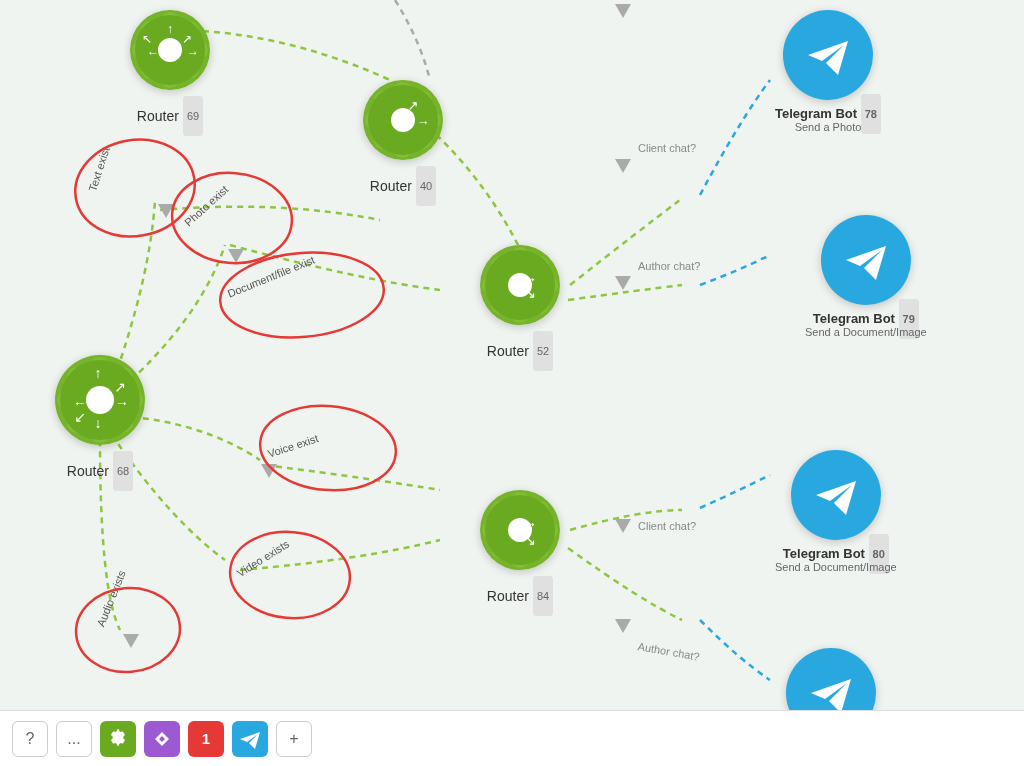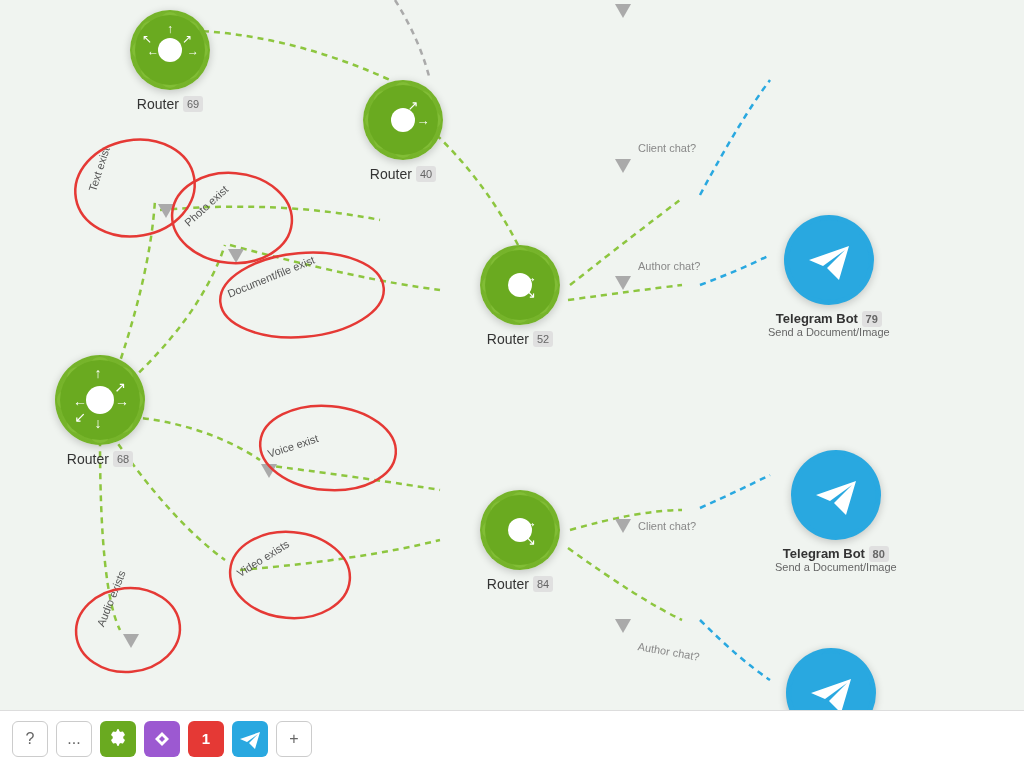--- a/index.html
+++ b/index.html
@@ -67,21 +67,21 @@
       color: #333;
       font-weight: 500;
       display: flex;
       align-items: center;
       gap: 4px;
     }
 
     .node-id {
       background: #e0e0e0;
       border-radius: 3px;
-      padding: 2px 4px;
+      padding: 14px 4px;
       font-size: 11px;
       color: #666;
     }
 
     
     .telegram-icon {
       width: 90px;
       height: 90px;
       border-radius: 50%;
       background: #29a8e0;
@@ -375,22 +375,41 @@
           </svg>
         </div>
       </div>
     </div>
     <div class="router-label">
       <span>Router</span>
       <span class="node-id">84</span>
     </div>
   </div>
 
-
-  <div class="node" style="left:768px; top:215px;">
+  <div class="node" style="left:775px; top:10px;">
+    <div class="telegram-icon">
+      <svg width="90" height="90" viewBox="0 0 90 90" style="position:absolute;">
+        <circle cx="45" cy="13" r="11" fill="rgba(41,168,224,0.4)"></circle>
+        <circle cx="45" cy="77" r="11" fill="rgba(41,168,224,0.4)"></circle>
+        <circle cx="13" cy="45" r="11" fill="rgba(41,168,224,0.4)"></circle>
+        <circle cx="77" cy="45" r="11" fill="rgba(41,168,224,0.4)"></circle>
+      </svg>
+      <div style="position:relative;z-index:1;background:#29a8e0;width:80px;height:80px;border-radius:50%;display:flex;align-items:center;justify-content:center;">
+        <svg width="44" height="44" viewBox="0 0 44 44">
+            <path d="M 2 22 L 42 8 L 32 42 L 20 30 L 38 12 L 16 28 Z" fill="white"></path>
+          </svg>
+      </div>
+    </div>
+    <div class="telegram-label">
+      <span>Telegram Bot</span> <span class="node-id">78</span>
+    </div>
+    <div class="telegram-sublabel">Send a Photo</div>
+  </div>
+
+  <div class="node" style="left:805px; top:215px;">
     <div class="telegram-icon">
       <svg width="90" height="90" viewBox="0 0 90 90" style="position:absolute;">
         <circle cx="45" cy="13" r="11" fill="rgba(41,168,224,0.4)"></circle>
         <circle cx="45" cy="77" r="11" fill="rgba(41,168,224,0.4)"></circle>
         <circle cx="13" cy="45" r="11" fill="rgba(41,168,224,0.4)"></circle>
         <circle cx="77" cy="45" r="11" fill="rgba(41,168,224,0.4)"></circle>
       </svg>
       <div style="position:relative;z-index:1;background:#29a8e0;width:80px;height:80px;border-radius:50%;display:flex;align-items:center;justify-content:center;">
         <svg width="44" height="44" viewBox="0 0 44 44">
             <path d="M 2 22 L 42 8 L 32 42 L 20 30 L 38 12 L 16 28 Z" fill="white"></path>

